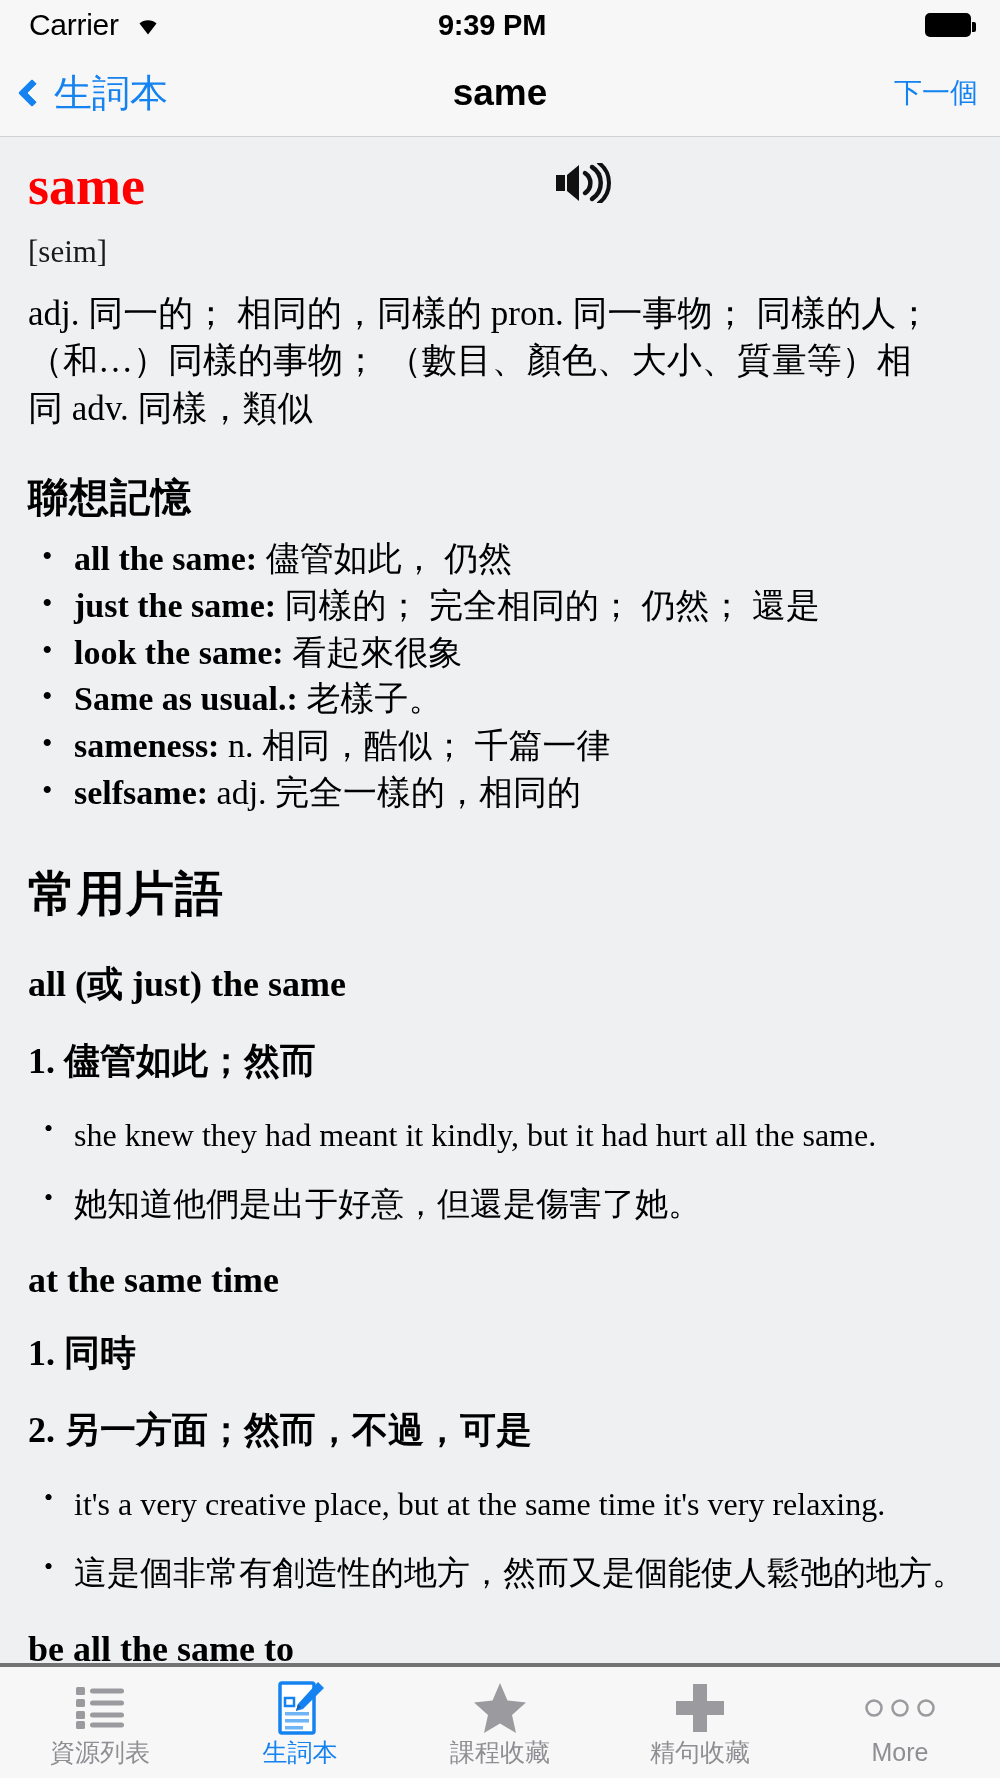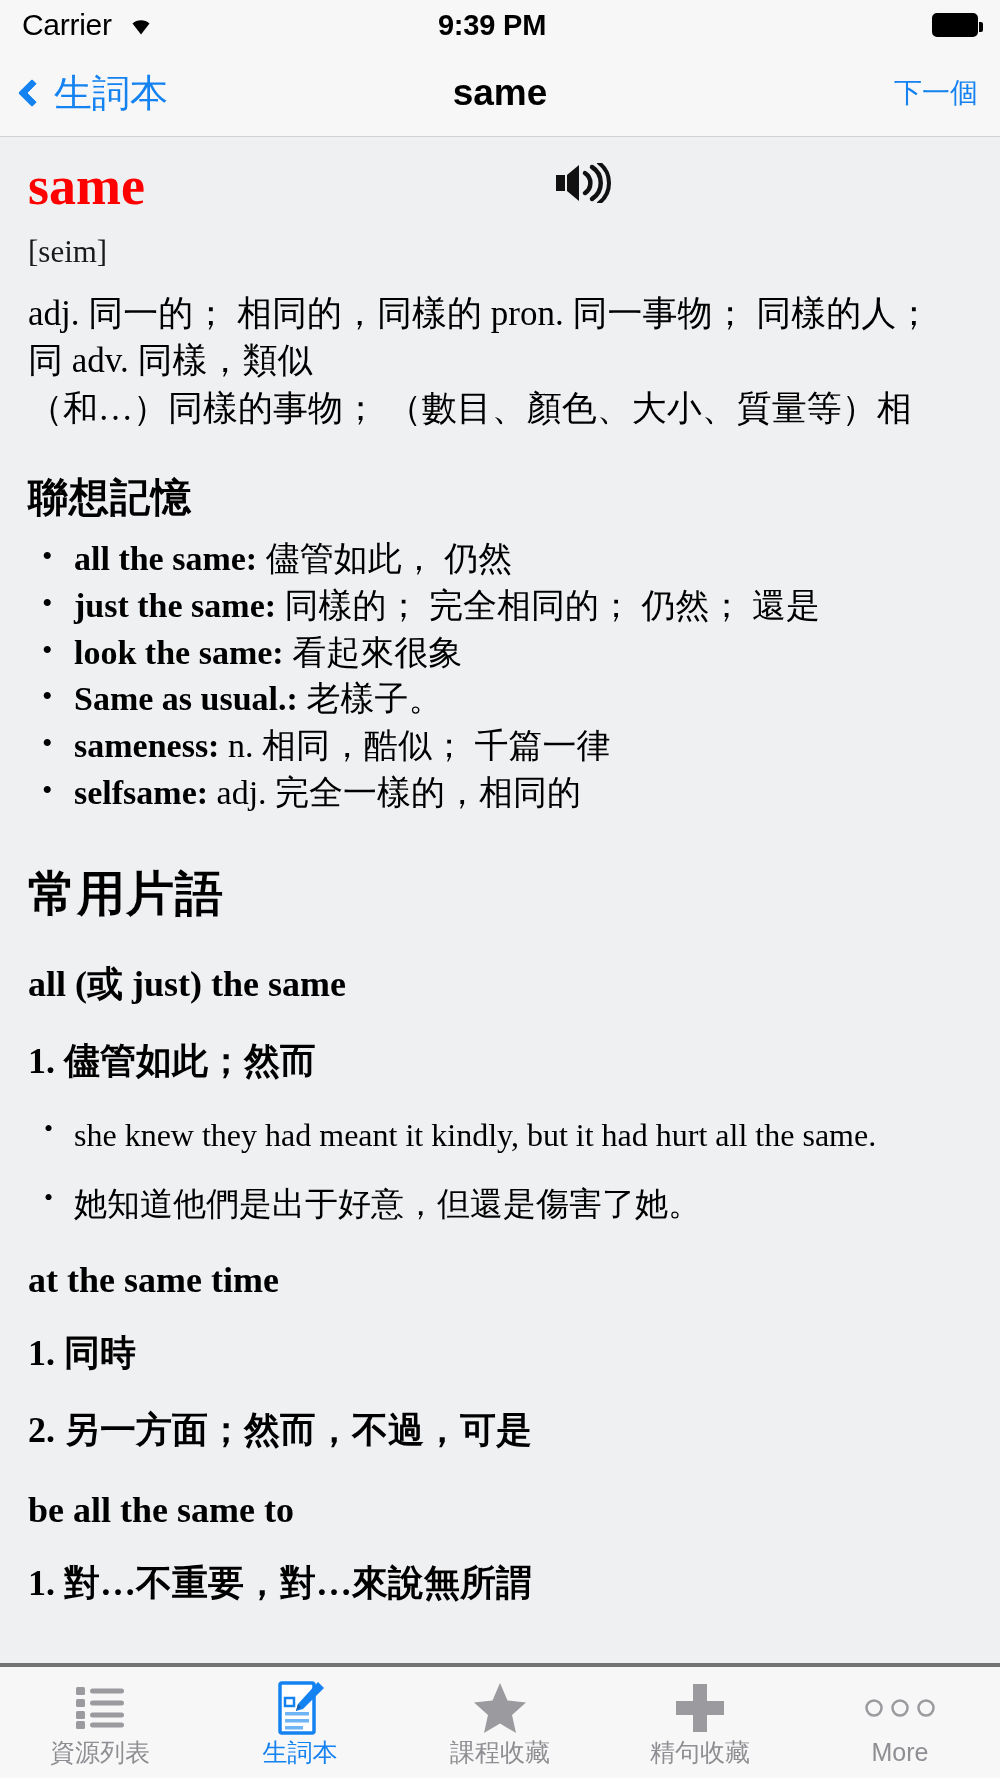--- a/index.html
+++ b/index.html
@@ -25,21 +25,21 @@
     background: #eff0f2;
   }
 
   
   .status-bar {
     height: 50px;
     flex: 0 0 50px;
     background: #f7f7f7;
     display: flex;
     align-items: center;
-    padding: 0 22px;
+    padding: 0 29px;
     position: relative;
     gap: 48px;
   }
   .status-left {
     display: flex;
     align-items: center;
     gap: 12px;
   }
   .carrier-label {
     font-size: 30px;
@@ -326,22 +326,22 @@
           <path d="M37 4 A19 19 0 0 1 37 36" stroke="#111" stroke-width="4.5" fill="none" stroke-linecap="round"></path>
           <path d="M44 0 A25 25 0 0 1 44 40" stroke="#111" stroke-width="4" fill="none" stroke-linecap="round"></path>
         </svg>
       </span>
     </div>
 
     <div class="phonetic">[seim]</div>
 
     <div class="definition">
       <span>adj. 同一的； 相同的，同樣的 pron. 同一事物； 同樣的人；</span>
+      <span class="cont">（和…）同樣的事物； （數目、顏色、大小、質量等）相</span>
       <span class="cont">同 adv. 同樣，類似</span>
-      <span class="cont">（和…）同樣的事物； （數目、顏色、大小、質量等）相</span>
     </div>
 
     <div class="section-head">聯想記憶</div>
 
     <ul class="mem-list">
       <li>
         <span class="term">all the same:</span>
         <span>儘管如此， 仍然</span>
       </li>
       <li>
@@ -371,20 +371,24 @@
     <div class="phrase-title">all (或 just) the same</div>
     <div class="sense">1. 儘管如此；然而</div>
     <ul class="ex-list">
       <li>she knew they had meant it kindly, but it had hurt all the same.</li>
       <li class="cn">她知道他們是出于好意，但還是傷害了她。</li>
     </ul>
 
     <div class="phrase-title">at the same time</div>
     <div class="sense">1. 同時</div>
     <div class="sense">2. 另一方面；然而，不過，可是</div>
+    <ul class="ex-list">
+      <li>it's a very creative place, but at the same time it's very relaxing.</li>
+      <li class="cn">這是個非常有創造性的地方，然而又是個能使人鬆弛的地方。</li>
+    </ul>
 
     <div class="phrase-title">be all the same to</div>
     <div class="sense">1. 對…不重要，對…來說無所謂</div>
 
   </div>
 
   <div class="tab-bar">
 
     <div class="tab-item">
       <span class="tab-icon">

